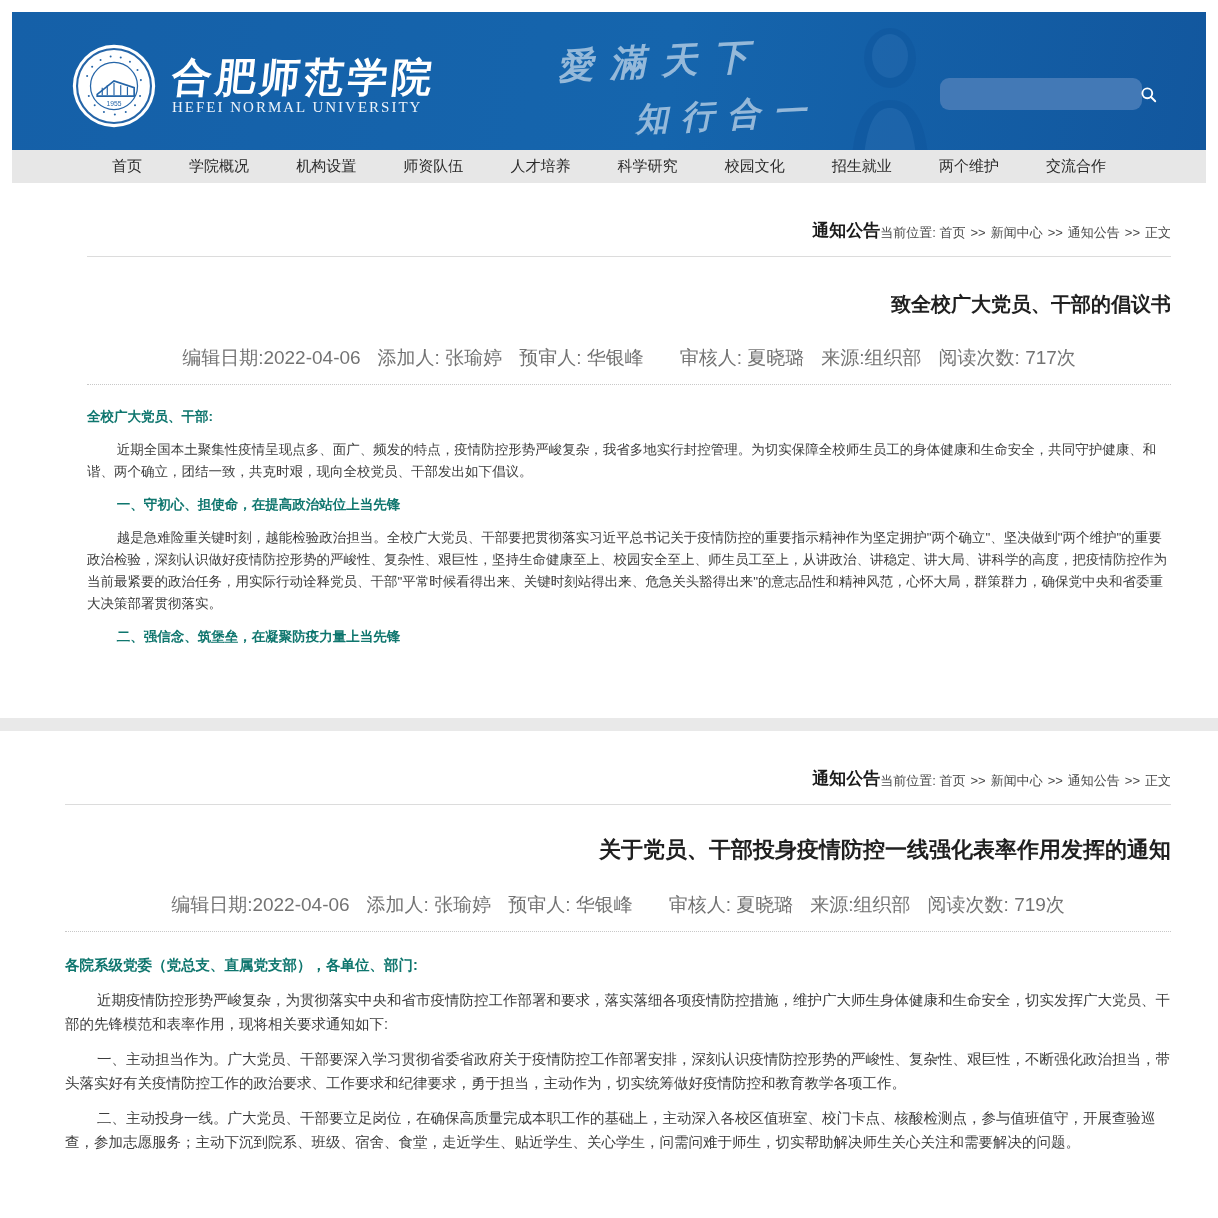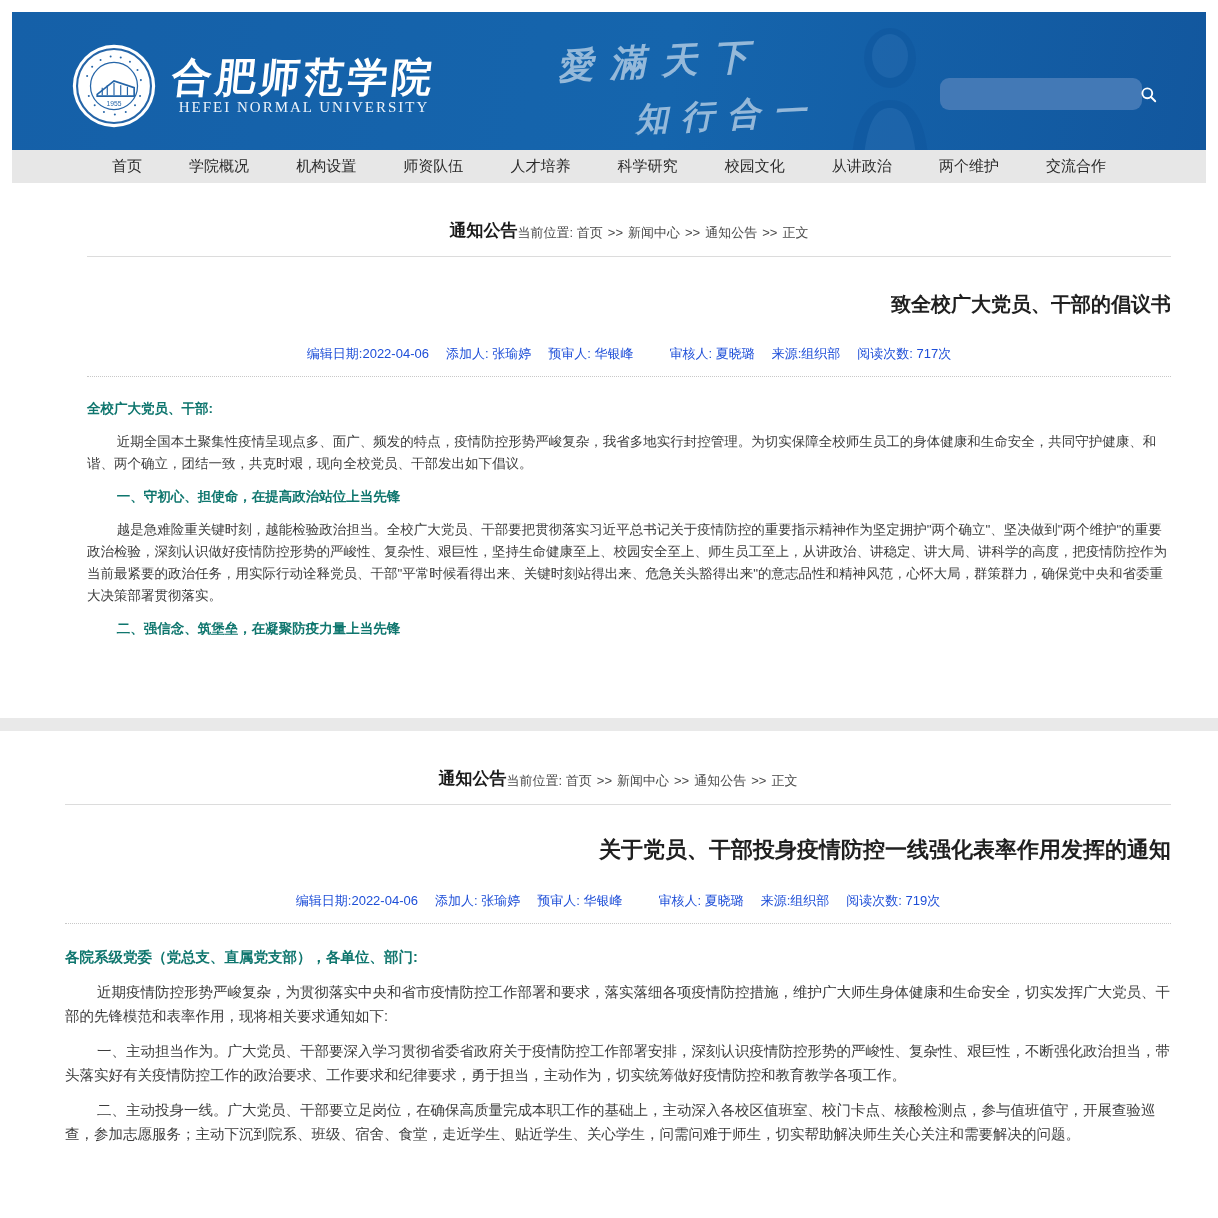--- a/index.html
+++ b/index.html
@@ -23,21 +23,20 @@
   .brand{position:absolute;left:60px;top:32px;display:flex;align-items:center;gap:16px;}
   .logo{width:84px;height:84px;flex:0 0 auto;}
   .brand-cn{
     font-size:40px;line-height:42px;color:#fff;font-weight:bold;
     font-family:"DejaVu Serif","Liberation Serif",serif;
     transform:skewX(-6deg);letter-spacing:4px;
   }
   .brand-en{
     margin-top:1px;font-size:15px;letter-spacing:2px;color:#eef4fb;
     font-family:"Liberation Serif","DejaVu Serif",serif;
-    text-align:center;
   }
   .motto{
     position:absolute;left:545px;top:24px;color:rgba(255,255,255,.55);
     font-weight:bold;font-style:italic;pointer-events:none;
     font-family:"DejaVu Serif","Liberation Serif",serif;
   }
   .motto .m1{font-size:36px;letter-spacing:16px;transform:rotate(-3deg);}
   .motto .m2{font-size:33px;letter-spacing:13px;margin:8px 0 0 78px;transform:rotate(-3deg);}
   .portrait{position:absolute;left:800px;top:4px;width:150px;height:140px;opacity:.55;}
   .searchbox{
@@ -54,29 +53,29 @@
   .main-nav{
     height:33px;background:var(--nav-bg);
     display:flex;align-items:center;justify-content:space-between;
     padding:0 100px;
   }
   .nav-item{font-size:15px;color:#2b2b2b;text-decoration:none;cursor:pointer;white-space:nowrap;}
   
   .section{padding:0 35px 0 75px;}
   .section-1{height:535px;overflow:hidden;}
   .section-2{padding-left:53px;}
-  .section-head{display:flex;justify-content:center;align-items:flex-end;padding-top:36px;}
+  .section-head{display:flex;justify-content:flex-end;align-items:flex-end;padding-top:36px;}
   .section-title{font-size:17px;font-weight:bold;color:#1a1a1a;margin:0;}
   .breadcrumb{font-size:13px;color:#4a4a4a;}
   .breadcrumb .crumb{color:#4a4a4a;text-decoration:none;cursor:pointer;}
   .breadcrumb .sep{margin:0 5px;color:#4a4a4a;}
   .head-rule{border:none;border-bottom:1px solid #dcdcdc;margin:14px 0 0;}
   .article-title{text-align:right;font-weight:bold;color:#1f1f1f;font-size:20px;margin:34px 0 0;}
   .section-2 .article-title{font-size:22px;margin-top:30px;}
-  .meta{text-align:center;color:#1d4ed8;font-size:13px;margin-top:27px;white-space:nowrap;}
+  .meta{text-align:center;color:#737373;font-size:19px;margin-top:27px;white-space:nowrap;}
   .meta span{margin-left:17px;}
   .meta span:first-child{margin-left:0;}
   .meta span:nth-child(4){margin-left:36px;}
   .dotted{border-bottom:1px dotted #c8c8c8;margin-top:13px;}
   .article-body{margin-top:21px;font-size:13.5px;line-height:22px;color:#3d3d3d;}
   .section-2 .article-body{font-size:14.5px;line-height:24px;}
   .article-body p{margin:0 0 11px;}
   .p-indent{text-indent:2.2em;}
   .p-bold{font-weight:bold;color:#0f766e;}
   
@@ -154,21 +153,21 @@
   </header>
 
   <nav class="main-nav" id="main-nav">
       <a class="nav-item">首页</a>
       <a class="nav-item">学院概况</a>
       <a class="nav-item">机构设置</a>
       <a class="nav-item">师资队伍</a>
       <a class="nav-item">人才培养</a>
       <a class="nav-item">科学研究</a>
       <a class="nav-item">校园文化</a>
-      <a class="nav-item">从讲政治</a>
+      <a class="nav-item">招生就业</a>
       <a class="nav-item">两个维护</a>
       <a class="nav-item">交流合作</a>
     </nav>
 
   <section class="section section-1">
     <div class="section-head">
       <h2 class="section-title">通知公告</h2>
       <div class="breadcrumb" id="breadcrumb-0"><span class="prefix">当前位置: </span><a class="crumb">首页</a><span class="sep">&gt;&gt;</span><a class="crumb">新闻中心</a><span class="sep">&gt;&gt;</span><a class="crumb">通知公告</a><span class="sep">&gt;&gt;</span><a class="crumb">正文</a></div>
     </div>
     <hr class="head-rule">

